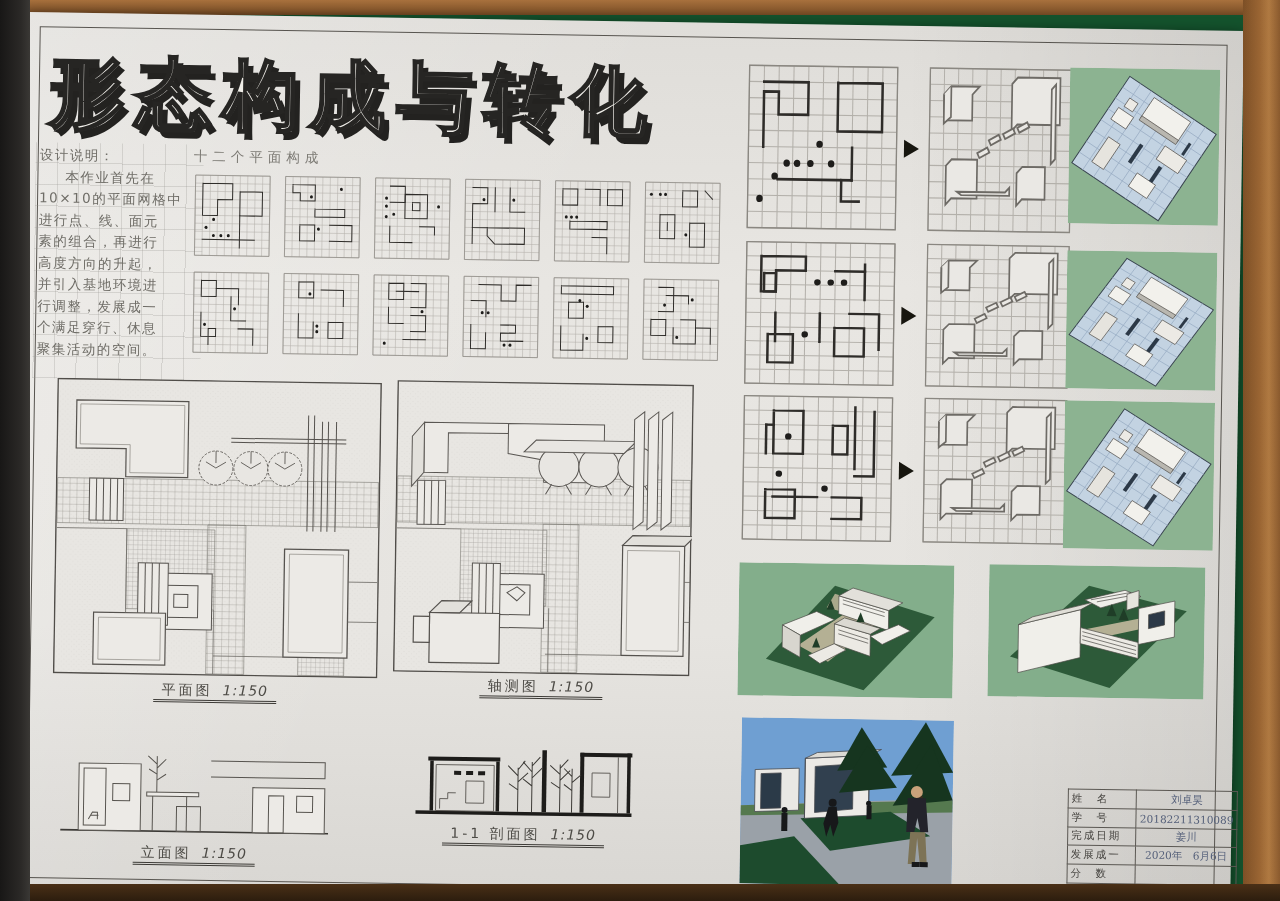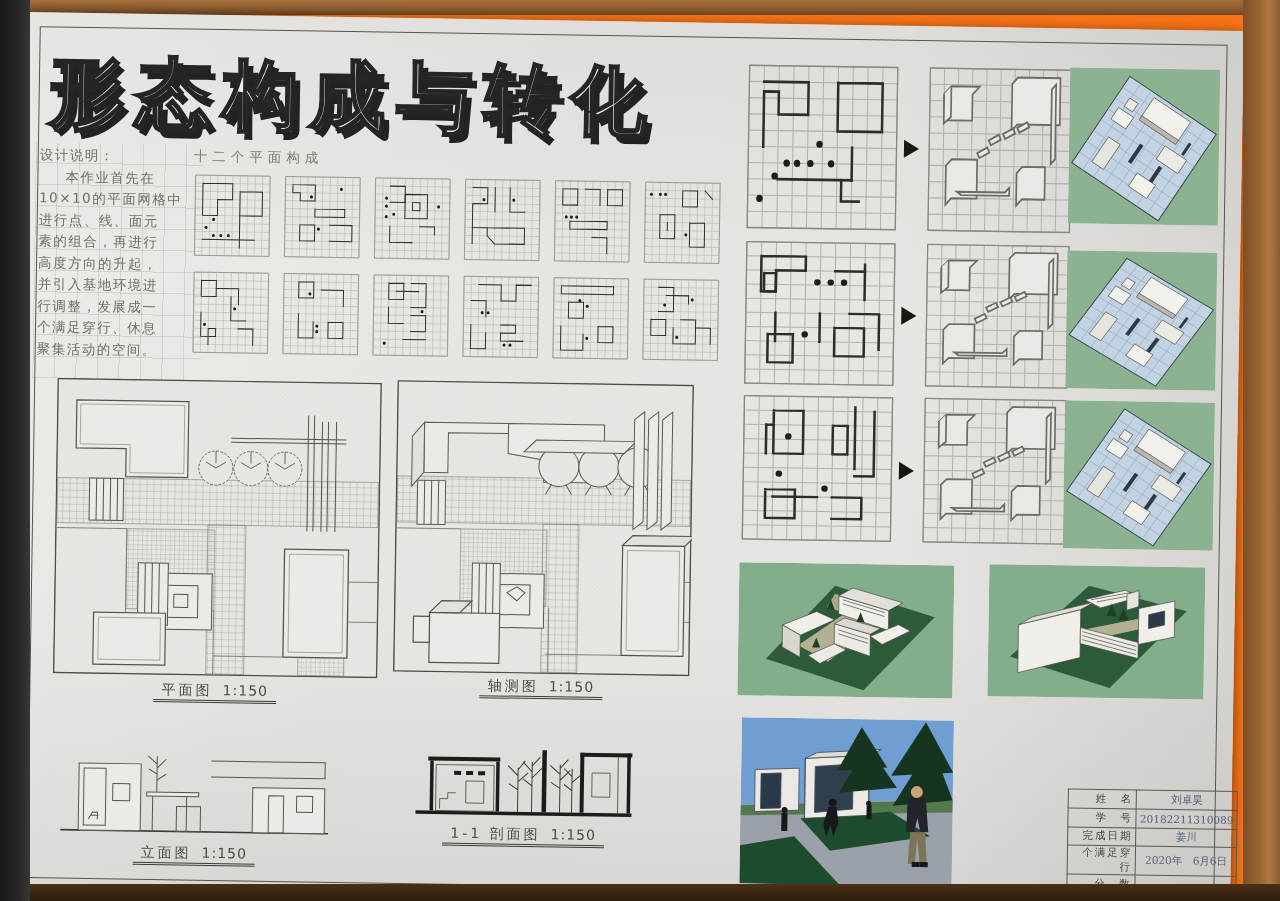--- a/index.html
+++ b/index.html
@@ -1,19 +1,19 @@
 <!DOCTYPE html>
 <html><head>
 <meta charset="utf-8">
 <style>
   html,body{margin:0;padding:0;background:#141210;}
   *{box-sizing:border-box;}
   body{font-family:"DejaVu Sans","Liberation Sans",sans-serif;}
 
-  .photo{position:relative;width:1280px;height:901px;overflow:hidden;background:#f97316;}
+  .photo{position:relative;width:1280px;height:901px;overflow:hidden;background:#14532d;}
 
   
   .frame-top{position:absolute;left:0;top:0;width:1280px;height:15px;
     background:linear-gradient(180deg,#a8713d,#8a5a2e 60%,#6f4722);z-index:0;}
   .frame-left{position:absolute;left:0;top:0;width:30px;height:901px;
     background:linear-gradient(90deg,#181716,#2b2927 70%,#3a3835);z-index:3;}
   .frame-right{position:absolute;left:1243px;top:0;width:37px;height:901px;
     background:linear-gradient(90deg,#6d431f,#96613106 0) ,linear-gradient(90deg,#7c4f26,#9a6533 45%,#b07a42 70%,#8a5a2e);z-index:3;}
   .frame-bottom{position:absolute;left:0;top:884px;width:1280px;height:17px;
     background:linear-gradient(180deg,#4a3017,#2c1d0e);z-index:3;}
@@ -49,31 +49,31 @@
 
   
   .twelve{left:168px;top:158px;width:534px;height:206px;display:flex;flex-wrap:wrap;
     column-gap:11px;row-gap:12px;align-content:flex-start;}
   .pcell{width:79px;height:85px;}
   .pcell svg{width:100%;height:100%;display:block;}
 
   
   .dlabel{position:absolute;text-align:center;color:#4d4b46;font-size:14px;letter-spacing:3px;}
   .dlabel .inner{border-bottom:3px double #3d3b37;padding:0 8px 2px;}
-  .dlabel .sc{margin-left:10px;letter-spacing:1px;}
+  .dlabel .sc{margin-left:10px;letter-spacing:1px;font-style:italic;}
 
   
   .tgrid svg,.axsketch svg,.grender svg{width:100%;height:100%;display:block;}
   .arrow{width:0;height:0;border-top:9px solid transparent;border-bottom:9px solid transparent;
     border-left:15px solid #17160f;}
 
   .info-table{position:absolute;left:1052px;top:760px;width:170px;height:94px;
     border-collapse:collapse;color:#3c3a36;}
   .info-table td{border:1px solid #5b5853;height:18.8px;padding:0 3px;vertical-align:middle;}
-  .info-table td.lab{width:84px;font-size:10.5px;letter-spacing:2px;text-align:right;color:#45433f;}
+  .info-table td.lab{width:84px;font-size:10.5px;letter-spacing:2px;text-align:left;color:#45433f;}
   .info-table td.val{font-size:10.5px;text-align:center;color:#55607a;font-family:"DejaVu Serif","Liberation Serif",serif;}
 </style>
 </head>
 <body>
 
 <svg width="0" height="0" style="position:absolute" aria-hidden="true">
   <defs>
     <pattern id="stip" width="5" height="5" patternUnits="userSpaceOnUse">
       <circle cx="1" cy="1.4" r="0.45" fill="#94918a"></circle>
       <circle cx="3.4" cy="3.8" r="0.4" fill="#9b988f"></circle>
@@ -1154,21 +1154,21 @@
           </tr>
           <tr>
             <td class="lab">学　号</td>
             <td class="val">20182211310089</td>
           </tr>
           <tr>
             <td class="lab">完成日期</td>
             <td class="val">姜川</td>
           </tr>
           <tr>
-            <td class="lab">个满足穿行</td>
+            <td class="lab">发展成一</td>
             <td class="val">2020年　6月6日</td>
           </tr>
           <tr>
             <td class="lab">分　数</td>
             <td class="val"></td>
           </tr>
         </tbody>
     </table>
   </div>
 

